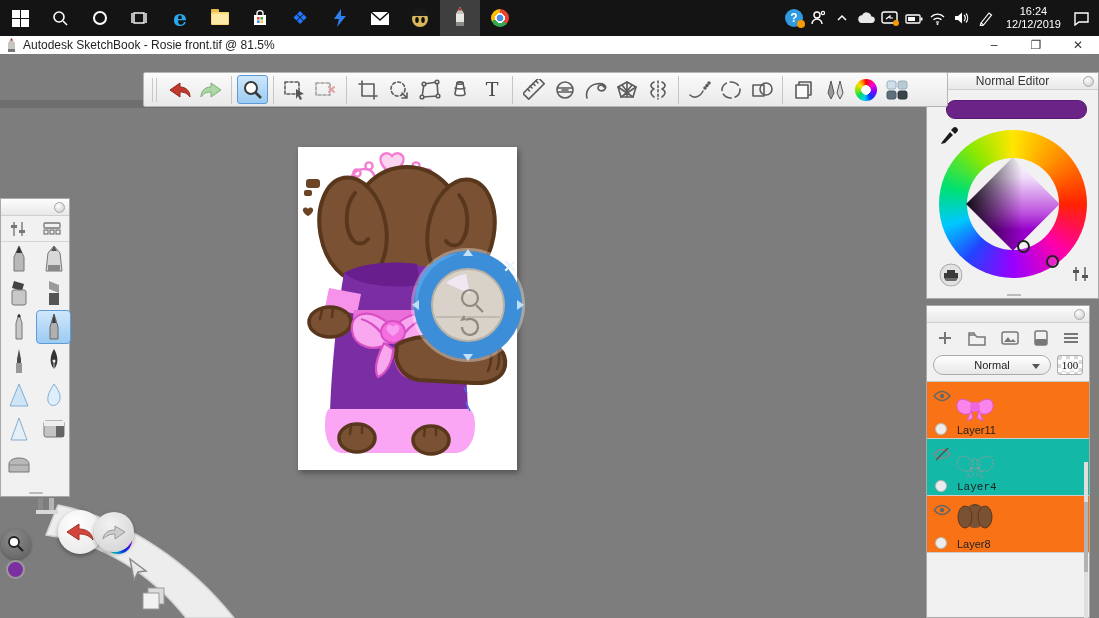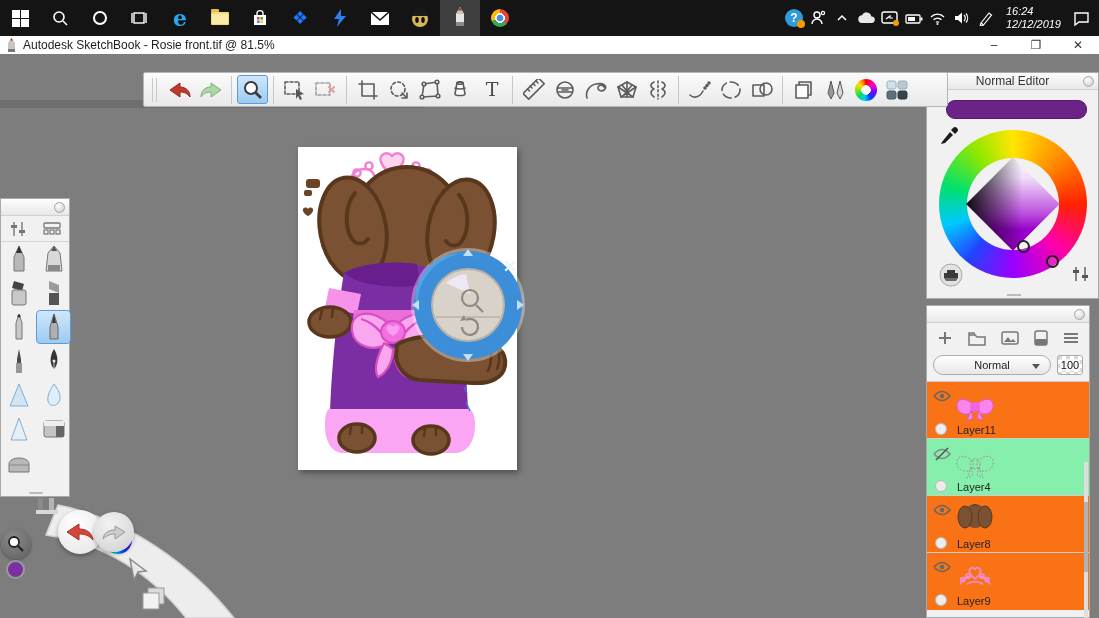--- a/index.html
+++ b/index.html
@@ -6,21 +6,21 @@
   html,body { width:1099px; height:618px; font-family:"Liberation Sans", sans-serif; overflow:hidden; background:#7d7d7d;}
   #app { position:relative; width:1099px; height:618px; }
 
   
   .taskbar { position:absolute; left:0; top:0; width:1099px; height:36px; background:#141414; display:flex; align-items:stretch; z-index:50;}
   .tb-left { display:flex; align-items:stretch; }
   .tb-btn { width:40px; display:flex; align-items:center; justify-content:center; color:#fff; }
   .tb-btn.active { background:#3f3f3f; }
   .tb-right { margin-left:auto; display:flex; align-items:center; padding-right:6px; }
   .tray-ic { width:24px; display:flex; align-items:center; justify-content:center; color:#fff; height:36px;}
-  .clock { color:#fff; font-size:11px; text-align:left; line-height:13px; padding:0 8px;font-style:italic; }
+  .clock { color:#fff; font-size:11px; text-align:center; line-height:13px; padding:0 8px; }
   .winlogo { display:grid; grid-template-columns:8px 8px; grid-template-rows:8px 8px; gap:1px;}
   .winlogo span{ background:#fff; }
   .circle-ic { width:14px; height:14px; border:2px solid #fff; border-radius:50%; }
   .folder { width:18px; height:13px; background:#f8d775; border-radius:1px; position:relative;}
   .folder:before{ content:""; position:absolute; left:0; top:-3px; width:8px; height:3px; background:#e8bd4a; border-radius:1px 1px 0 0;}
   .folder:after{ content:""; position:absolute; left:1px; top:2px; width:16px; height:10px; background:#fceaa8; border-radius:1px;}
   .edge-e { color:#28a8ea; font-size:22px; font-weight:bold; font-family:"DejaVu Serif", serif;}
   .dropbox { color:#2176ff; font-size:18px; }
   .chrome { width:18px; height:18px; border-radius:50%;
     background: radial-gradient(circle, #4a90e2 0 27%, #ffffff 28% 38%, rgba(0,0,0,0) 39%),
@@ -67,23 +67,23 @@
   .sel-ring { position:absolute; width:13px; height:13px; border:2px solid #222; border-radius:50%; background:rgba(255,255,255,0.15); z-index:5;}
 
   .layers-panel { left:926px; top:234px; width:164px; height:313px; }
   .lp-tools { height:30px; display:flex; align-items:center; justify-content:space-between; padding:0 10px; border-bottom:0;}
   .lp-tools svg { display:block; }
   .blend-row { display:flex; align-items:center; padding:2px 6px 6px 6px; border-bottom:1px solid #c9c9c9;}
   .dropdown { flex:1; height:20px; background:linear-gradient(#ffffff,#e7e7e7); border:1px solid #ababab; border-radius:10px; font-size:11px; color:#222; display:flex; align-items:center; justify-content:center; position:relative;}
   .dropdown .caret { position:absolute; right:10px; top:8px; width:0; height:0; border-left:4px solid transparent; border-right:4px solid transparent; border-top:5px solid #555;}
   .opacity-box { width:26px; height:20px; margin-left:6px; border:1px solid #ababab; border-radius:3px; font-size:11px; color:#111; text-align:center; line-height:18px;
      background: repeating-conic-gradient(#ffffff 0 25%, #d9d9d9 0 50%) 0 0 / 8px 8px; }
-  .opacity-box span{ background:rgba(255,255,255,.7); padding:0 1px;}
+  .opacity-box span{ background:rgba(255,255,255,.7); padding:0 1px;font-family:Liberation Serif, serif;}
   .layer-row { position:relative; height:57px; border-bottom:1px solid #cccccc; background:#f97316;}
-  .layer-row.selected { background:#86efac; }
+  .layer-row.selected { background:#14b8a6;font-family:Liberation Mono, monospace; }
   .layer-row .eye { position:absolute; left:6px; top:8px; }
   .layer-row .radio { position:absolute; left:8px; top:41px; width:12px; height:12px; border-radius:50%; border:1px solid #b9b9b9; background:#ececec;}
   .layer-row .thumb { position:absolute; left:28px; top:4px; width:40px; height:40px; }
   .layer-row .lname { position:absolute; left:30px; top:42px; font-size:11px; color:#222; }
   .lscroll { position:absolute; right:1px; top:156px; width:4px; height:156px; background:#dedede;}
   .lscroll:after{ content:""; position:absolute; top:40px; width:4px; height:70px; background:#b2b2b2;}
 
   
   .brush-palette { left:0; top:127px; width:70px; height:299px; }
   .bp-head { height:26px; display:flex; align-items:center; justify-content:space-around; border-bottom:1px solid #d5d5d5;}
@@ -616,39 +616,20 @@
         <svg class="thumb" width="40" height="40" viewBox="0 0 40 40">
           <ellipse cx="20" cy="16" rx="11" ry="12" fill="#7a5233"></ellipse>
           <ellipse cx="10" cy="17" rx="7" ry="11" fill="#7a5233" stroke="#5a381d"></ellipse>
           <ellipse cx="30" cy="17" rx="7" ry="11" fill="#7a5233" stroke="#5a381d"></ellipse>
           <path d="M17 6 q3 -3 6 0" stroke="#5a381d" fill="none"></path>
         </svg>
         <div class="radio"></div>
         <div class="lname">Layer8</div>
       </div>
 
-      <div class="layer-row" style="border-bottom:0;">
-        <svg class="eye" width="18" height="12">
-            <path d="M1 6 q8 -9 16 0 q-8 9 -16 0" fill="none" stroke="#666" stroke-width="1.6"></path>
-            <circle cx="9" cy="6" r="2.2" fill="#666"></circle>
-          </svg>
-        <svg class="thumb" width="46" height="40" viewBox="0 0 46 40">
-          <g stroke="#f48fd6" stroke-width="1.8" fill="none" stroke-linecap="round">
-            <path d="M6 28 q4 -8 12 -9 M40 28 q-4 -8 -12 -9"></path>
-            <circle cx="9" cy="23" r="2.4"></circle>
-              <circle cx="15" cy="19" r="2.4"></circle>
-              <circle cx="31" cy="19" r="2.4"></circle>
-              <circle cx="37" cy="23" r="2.4"></circle>
-            <path d="M23 11 c-3 -4 -8 0 -6 4 c1 3 6 7 6 7 c0 0 5 -4 6 -7 c2 -4 -3 -8 -6 -4 z"></path>
-            <path d="M14 28 q9 -5 18 0"></path>
-          </g>
-        </svg>
-        <div class="radio"></div>
-        <div class="lname">Layer9</div>
-      </div>
       <div class="lscroll"></div>
     </div>
 
     <div class="panel brush-palette">
       <div class="panel-title"></div>
       <div class="orb"></div>
       <div class="bp-head">
         <svg width="18" height="16">
             <line x1="5" y1="1" x2="5" y2="15" stroke="#777" stroke-width="1.4"></line>
             <rect x="2" y="4" width="6" height="3" fill="#777"></rect>

